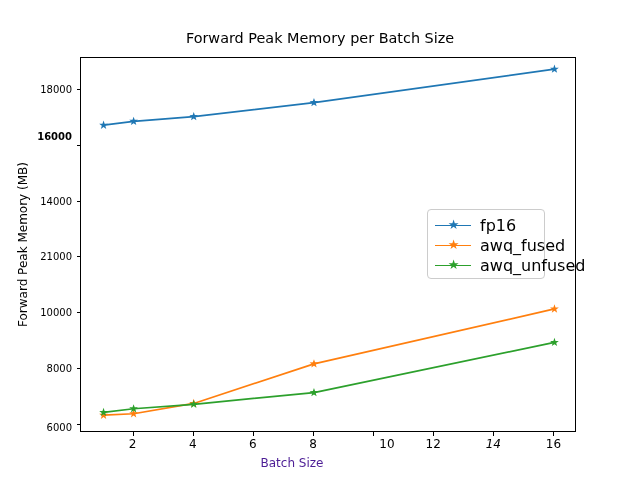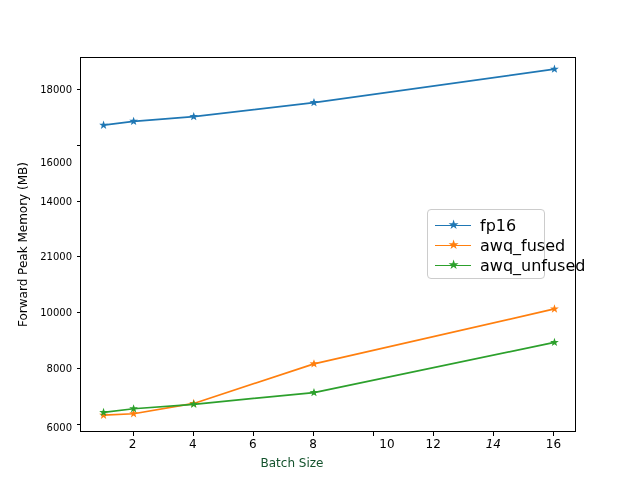--- a/index.html
+++ b/index.html
@@ -74,21 +74,21 @@
     width: 640px;
     height: 20px;
   }
   #x-axis-label {
     position: absolute;
     left: 0;
     top: 456px;
     width: 584px;
     text-align: center;
     font-size: 12px;
-    color: #14532d;
+    color: #4c1d95;
   }
   #y-axis-label {
     position: absolute;
     left: 0px;
     top: 0px;
     width: 375px;
     height: 20px;
     transform-origin: 0 0;
     transform: translate(16px, 432px) rotate(-90deg);
     text-align: center;
@@ -155,32 +155,33 @@
     color: #000000;
     margin-left: 9px;
     white-space: nowrap;
   }
 </style>
 </head>
 <body>
 
 <div id="figure">
 
+  <div id="chart-title">Forward Peak Memory per Batch Size</div>
 
   <div id="y-axis-label-wrap">
     <div id="y-axis-label">Forward Peak Memory (MB)</div>
   </div>
 
   <div id="y-tick-labels">
       <div class="tick-y-label" style="top: 427px; text-align: center;">6000</div>
       <div class="tick-y-label" style="top: 367.874px;">8000</div>
       <div class="tick-y-label" style="top: 312.112px;">10000</div>
       <div class="tick-y-label" style="top: 256.349px;">21000</div>
       <div class="tick-y-label" style="top: 200.587px;">14000</div>
-      <div class="tick-y-label" style="top: 162px;">16000</div>
+      <div class="tick-y-label" style="top: 136px; font-weight: bold;">16000</div>
       <div class="tick-y-label" style="top: 89.0632px;">18000</div>
     </div>
   <div id="y-tick-marks">
       <div class="tick-mark tick-y-mark" style="top: 423.636px;"></div>
       <div class="tick-mark tick-y-mark" style="top: 367.874px;"></div>
       <div class="tick-mark tick-y-mark" style="top: 312.112px;"></div>
       <div class="tick-mark tick-y-mark" style="top: 256.349px;"></div>
       <div class="tick-mark tick-y-mark" style="top: 200.587px;"></div>
       <div class="tick-mark tick-y-mark" style="top: 144.825px;"></div>
       <div class="tick-mark tick-y-mark" style="top: 89.0632px;"></div>

